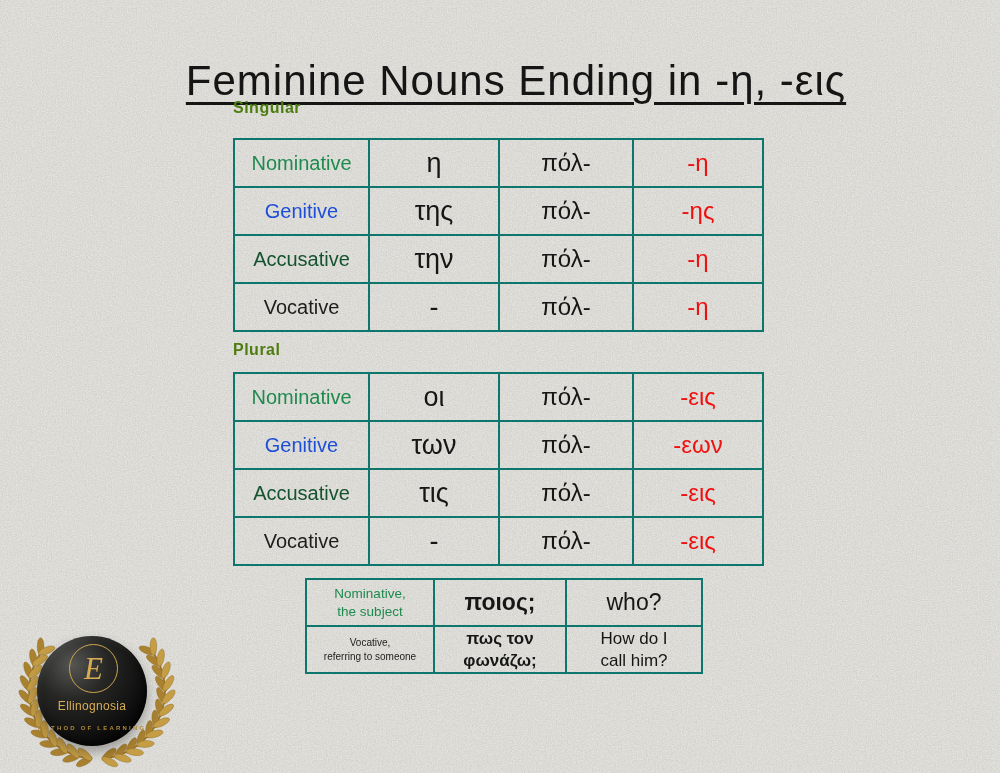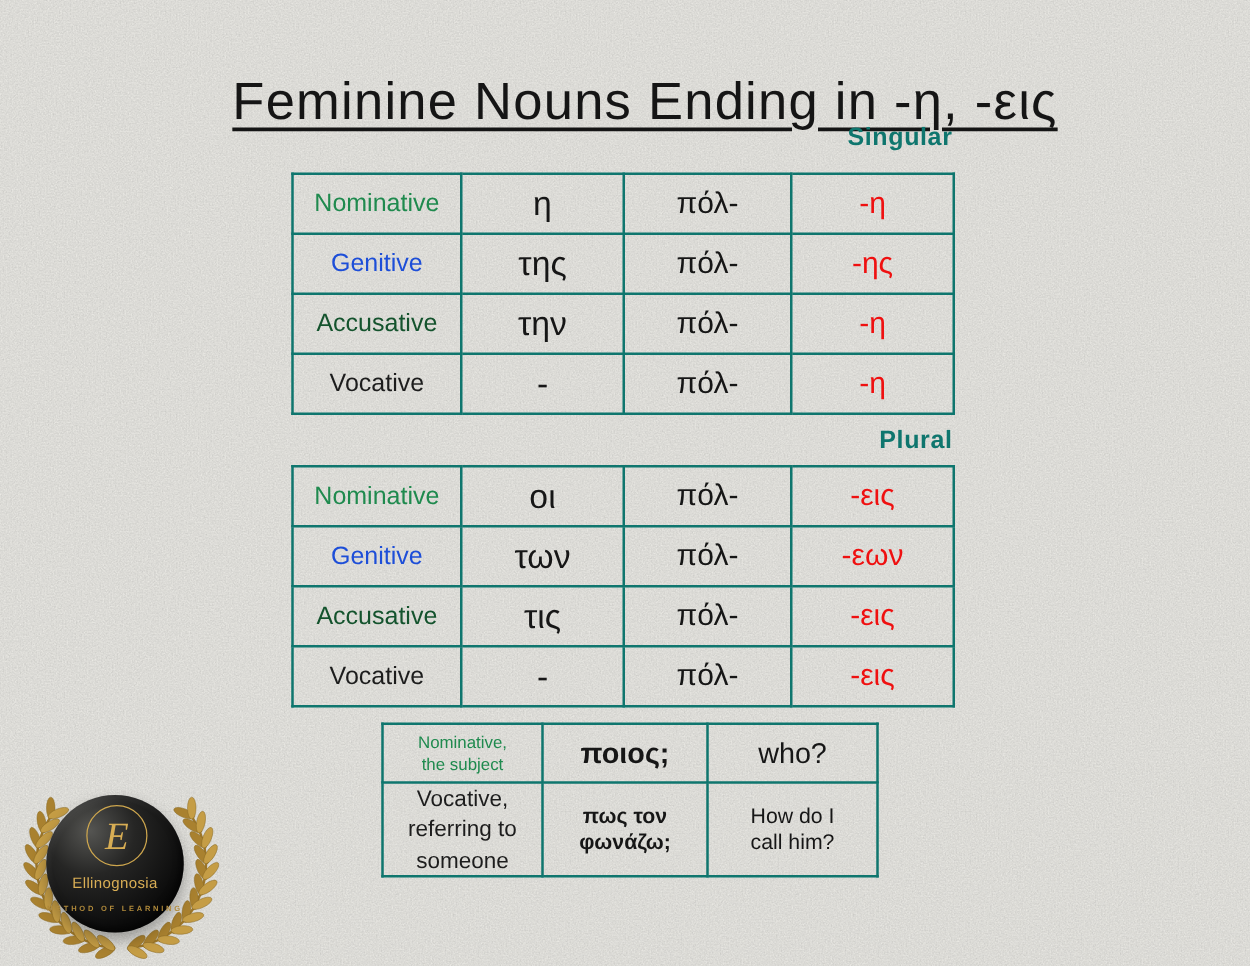--- a/index.html
+++ b/index.html
@@ -12,22 +12,22 @@
   .bg-noise{position:absolute;left:0;top:0;z-index:0;pointer-events:none;}
   .content{position:absolute;left:0;top:0;width:1000px;height:773px;z-index:1;}
 
   .page-title{
     position:absolute;top:44px;left:0;width:1000px;margin:16px;
     text-align:center;font-size:42px;font-weight:400;letter-spacing:1px;
     color:#151515;line-height:1;
     text-decoration:underline;text-decoration-thickness:3px;text-underline-offset:7px;
   }
   .section-heading{
-    position:absolute;left:233px;width:529px;margin:0;text-align:right;
-    font-size:20px;font-weight:700;letter-spacing:0.5px;color:#0f766e;line-height:1.1;
+    position:absolute;left:233px;width:529px;margin:0;text-align:left;
+    font-size:16px;font-weight:700;letter-spacing:0.5px;color:#4d7c0f;line-height:1.1;
   }
   .heading-singular{top:99px;}
   .heading-plural{top:341px;}
 
   table{border-collapse:collapse;table-layout:fixed;position:absolute;background:transparent;}
   td{border:2px solid #0f766e;text-align:center;vertical-align:middle;padding:0;overflow:hidden;}
 
   .decl-table{left:233px;width:529px;}
   .decl-singular{top:138px;}
   .decl-plural{top:372px;}
@@ -38,21 +38,21 @@
   .ending-cell{font-size:24px;color:#ef1010;}
 
   .case-nominative{color:#1f8a4e;}
   .case-genitive{color:#1d4ed8;}
   .case-accusative{color:#14532d;}
   .case-vocative{color:#1d1d1d;}
 
   .q-table{left:305px;top:578px;width:396px;}
   .q-table tr{height:47px;}
   .q-case{font-size:13.5px;line-height:1.3;}
-  .q-case.small{font-size:18px;line-height:1.35;}
+  .q-case.small{font-size:10px;line-height:1.35;}
   .q-greek{font-size:23px;font-weight:bold;}
   .q-english{font-size:23px;}
   .q-greek.small,.q-english.small{font-size:17px;line-height:1.25;}
   .qline{display:block;}
 
   .logo{position:absolute;left:4px;top:613px;width:186px;height:160px;z-index:2;}
   .logo svg{position:absolute;left:0;top:0;}
   .logo-circle{
     position:absolute;left:33px;top:23px;width:110px;height:110px;border-radius:50%;
     background:radial-gradient(circle at 32% 26%, #555552 0%, #262625 32%, #0b0b0b 72%, #050505 100%);

